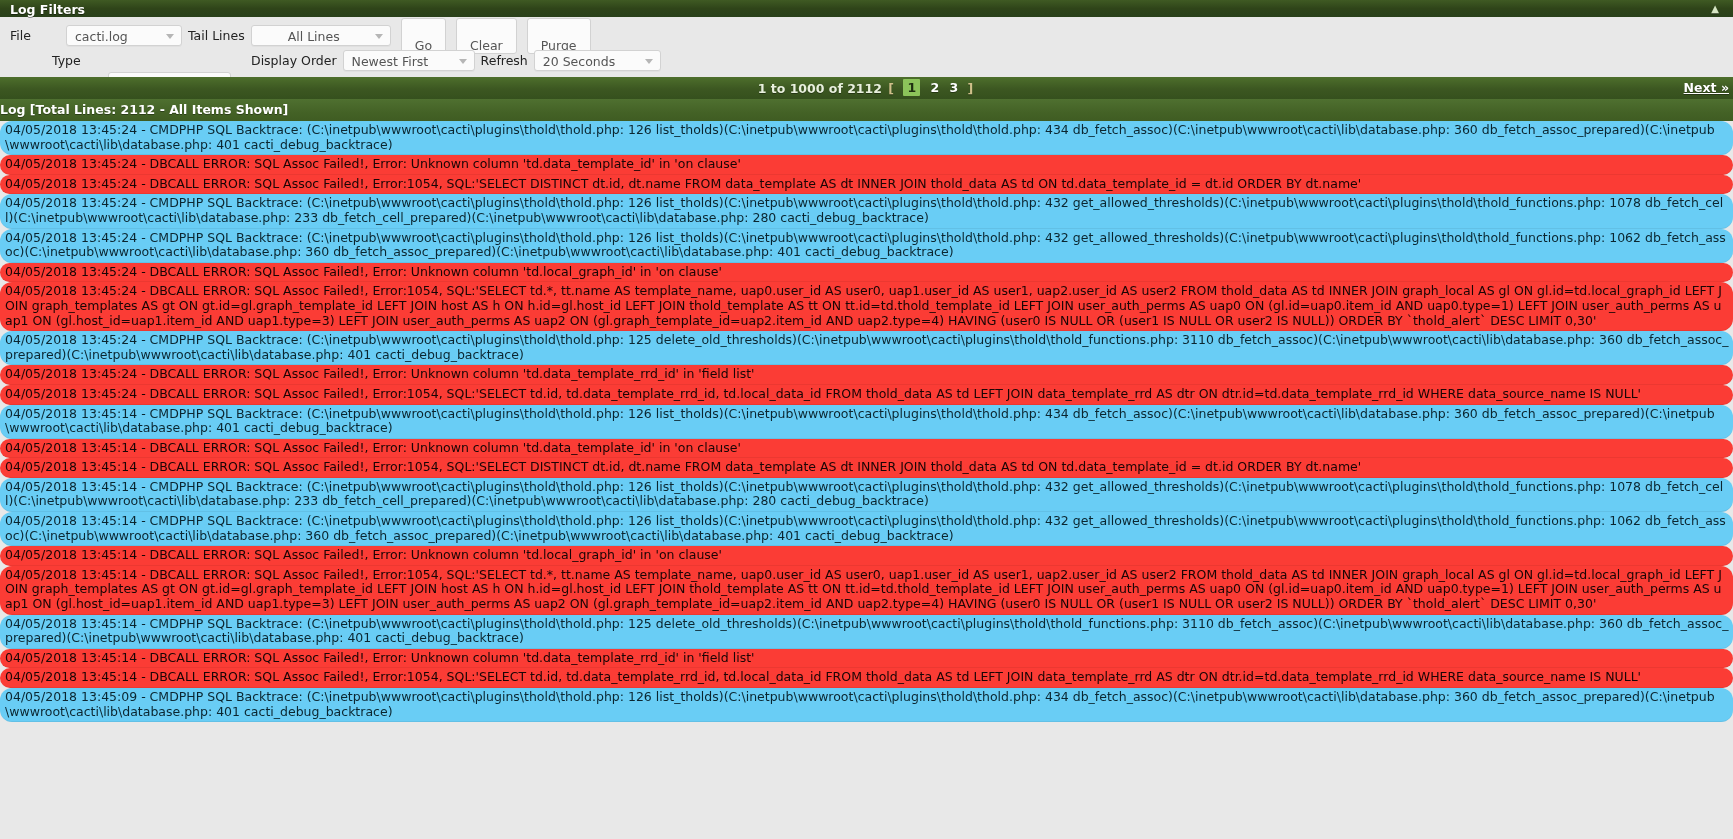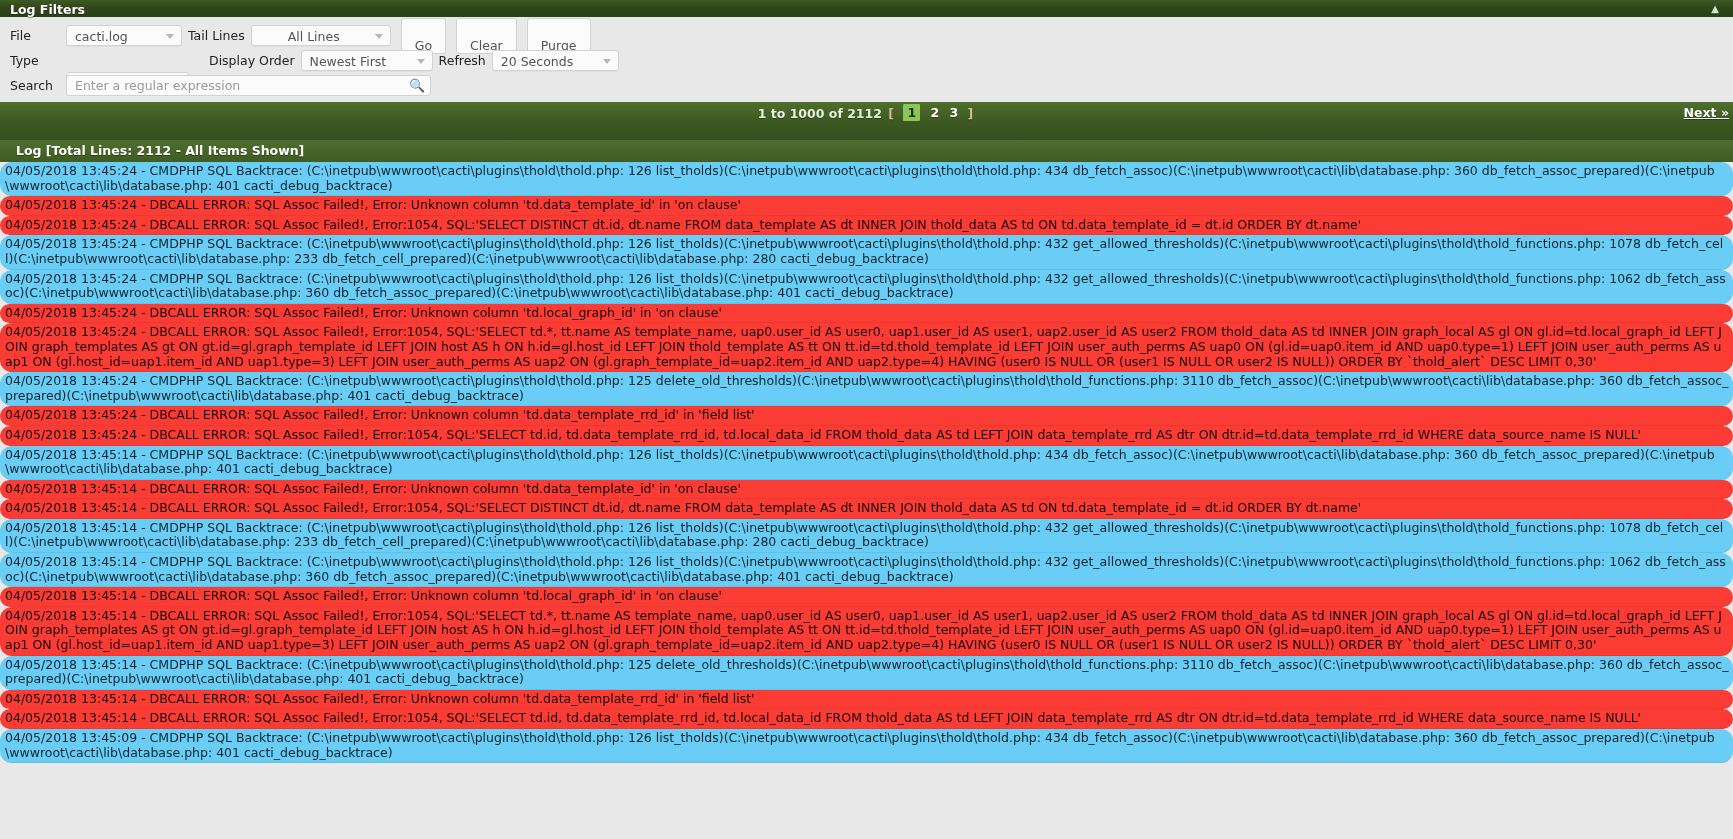--- a/index.html
+++ b/index.html
@@ -29,21 +29,21 @@
   .filters{
     background:#e8e8e8;
     padding:6px 0 4px 0;
   }
   .frow{display:flex;align-items:center;height:25px;padding-left:10px;}
   .flabel{
     font-size:12.5px;color:#222;font-weight:normal;
     white-space:nowrap;
   }
   .flabel.w-file{width:56px;}
-  .flabel.w-type{width:56px;}
+  .flabel.w-type{width:56px;margin-left:42px;}
   .flabel.w-search{width:56px;}
   .flabel.w-tail{margin-left:6px;margin-right:6px;}
   .flabel.w-order{margin-left:20px;margin-right:6px;}
   .flabel.w-refresh{margin-left:6px;margin-right:6px;}
 
   .sel{
     position:relative;
     height:21px;box-sizing:border-box;
     background:#fbfbfb;
     border:1px solid #d2d2d2;
@@ -94,21 +94,21 @@
   .searchwrap input::placeholder{color:#9b9b9b;}
   .search-icon{
     position:absolute;right:6px;top:2px;
     width:15px;height:16px;color:#444;
     font-size:13px;font-weight:bold;line-height:16px;text-align:center;
     cursor:pointer;
   }
 
   
   .pager{
-    height:38px;box-sizing:border-box;
+    height:22px;box-sizing:border-box;
     background:linear-gradient(to bottom,#4e6f2c 0%,#3c5721 55%,#35501d 100%);
     color:#e8f0dd;font-size:12.5px;font-weight:bold;
     position:relative;
     text-shadow:0 1px 0 rgba(0,0,0,.35);
   }
   .pager .center{
     position:absolute;left:0;right:0;top:3px;
     text-align:center;
   }
   .pager .center span{vertical-align:middle;}
@@ -124,21 +124,21 @@
   .pager .next{
     position:absolute;right:4px;top:3px;
     color:#ffffff;cursor:pointer;
   }
 
   
   .log-head{
     height:22px;box-sizing:border-box;
     background:linear-gradient(to bottom,#4f7030 0%,#446226 60%,#3f5c22 100%);
     color:#ffffff;font-weight:bold;font-size:12.5px;
-    padding:3px 0 0 16px;
+    padding:3px 0 0 0;
     text-shadow:0 1px 0 rgba(0,0,0,.35);
   }
 
   
   .log-body{
     width:1733px;
   }
   .logrow{
     font-size:12.5px;
     line-height:14.6px;
@@ -189,27 +189,20 @@
       <span>Newest First</span>
       <span class="caret"></span>
     </div>
     <span class="flabel w-refresh">Refresh</span>
     <div class="sel refresh">
       <span>20 Seconds</span>
       <span class="caret"></span>
     </div>
   </div>
 
-  <div class="frow">
-    <span class="flabel w-search">Search</span>
-    <div class="searchwrap">
-      <input type="text" placeholder="Enter a regular expression" style="">
-      <span class="search-icon">🔍</span>
-    </div>
-  </div>
 
 </div>
 
 <div class="pager">
   <div class="center">
     <span>1 to 1000 of 2112</span>
     <span class="brk">[</span>
     <a class="pg cur" href="#">1</a>
     <a class="pg" href="#">2</a>
     <a class="pg" href="#">3</a>

